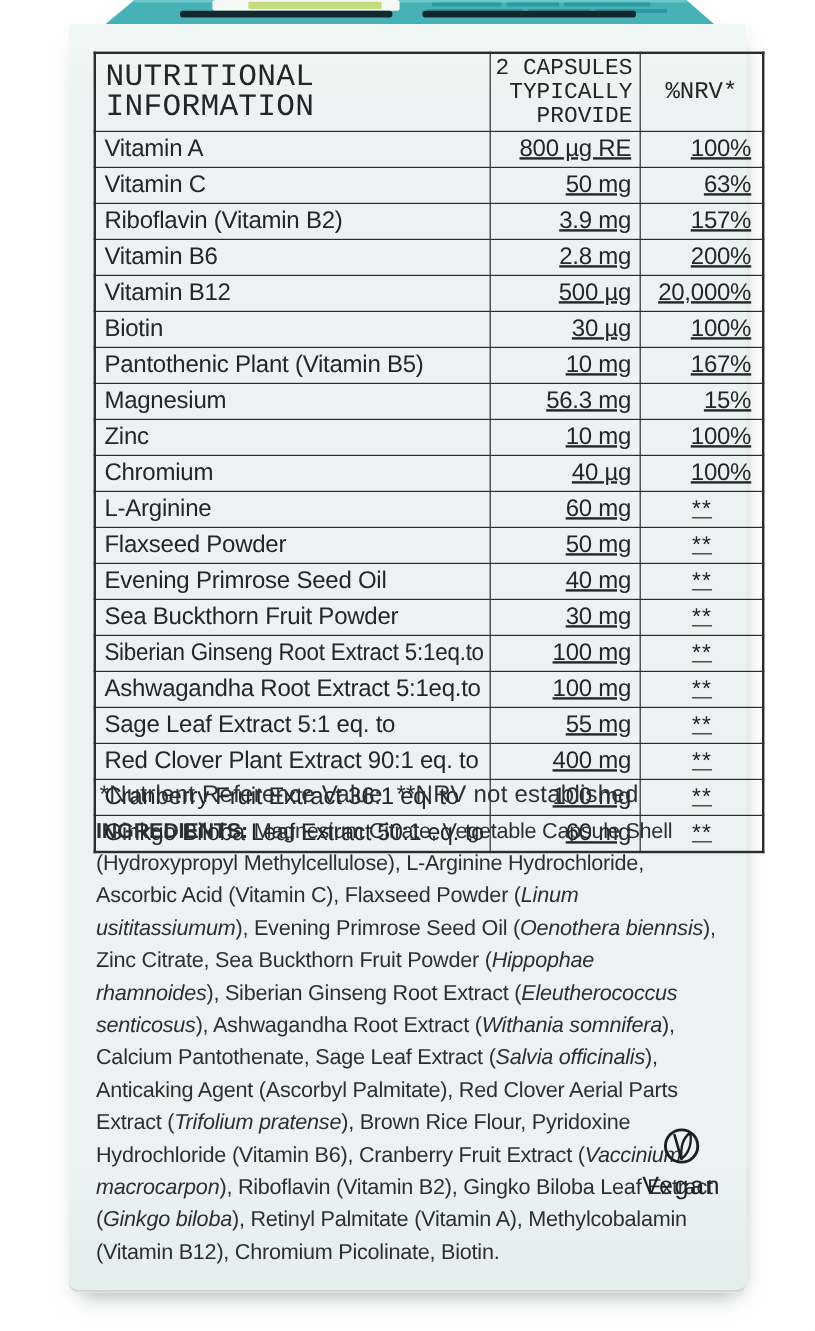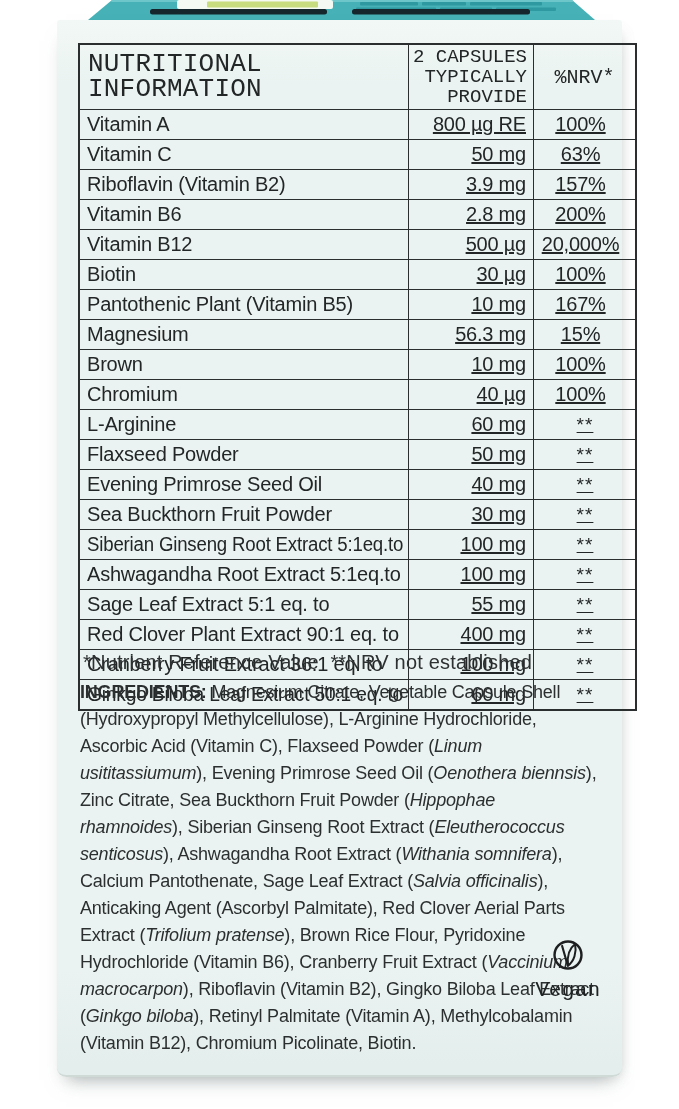--- a/index.html
+++ b/index.html
@@ -17,21 +17,21 @@
   table.nutri{border:2px solid #2b2e2f;}
   th{font-weight:400;font-family:Liberation Mono, monospace;}
   .h1{width:314px;text-align:left;font-size:26px;line-height:25px;padding:6px 6px 6px 8px;
       text-transform:none;letter-spacing:.2px;}
   .h2{width:116px;text-align:right;font-size:19px;line-height:20px;padding:2px 6px 2px 2px;}
   .h3{width:97px;text-align:center;font-size:20px;padding:2px;}
   td{height:27px;font-size:20px;letter-spacing:-.2px;white-space:nowrap;text-decoration:underline;}
   .c-label{padding:0 4px 0 7px;}
   .c-label .fit{display:inline-block;white-space:nowrap;transform-origin:left center;}
   .c-amt{text-align:right;padding-right:7px;}
-  .c-nrv{text-align:center;padding-right:9px;}
+  .c-nrv{text-align:right;padding-right:9px;}
   .c-nrv.stars{text-align:center;padding-right:0;letter-spacing:1px;font-size:19px;}
   .footnote{position:absolute;left:26px;top:631px;font-size:20px;letter-spacing:.2px;
             color:#2e3132;white-space:pre-wrap;}
   .ingredients{position:absolute;left:23px;top:659px;width:520px;margin:0;
                font-size:18px;line-height:27px;letter-spacing:-.2px;color:#2c2f30;}
   .vegan{position:absolute;left:472px;top:916px;width:78px;text-align:center;}
   .vegan svg{display:block;margin:0 auto;}
   .vegan-label{margin-top:3px;font-size:21px;letter-spacing:1.2px;color:#1f2223;font-weight:400;}
 </style>
 </head>
@@ -101,21 +101,21 @@
             <td class="c-label"><span class="fit">Pantothenic Plant (Vitamin B5)</span></td>
             <td class="c-amt">10 mg</td>
             <td class="c-nrv">167%</td>
           </tr>
           <tr>
             <td class="c-label"><span class="fit">Magnesium</span></td>
             <td class="c-amt">56.3 mg</td>
             <td class="c-nrv">15%</td>
           </tr>
           <tr>
-            <td class="c-label"><span class="fit">Brown</span></td>
+            <td class="c-label"><span class="fit">Zinc</span></td>
             <td class="c-amt">10 mg</td>
             <td class="c-nrv">100%</td>
           </tr>
           <tr>
             <td class="c-label"><span class="fit">Chromium</span></td>
             <td class="c-amt">40 µg</td>
             <td class="c-nrv">100%</td>
           </tr>
           <tr>
             <td class="c-label"><span class="fit">L-Arginine</span></td>

